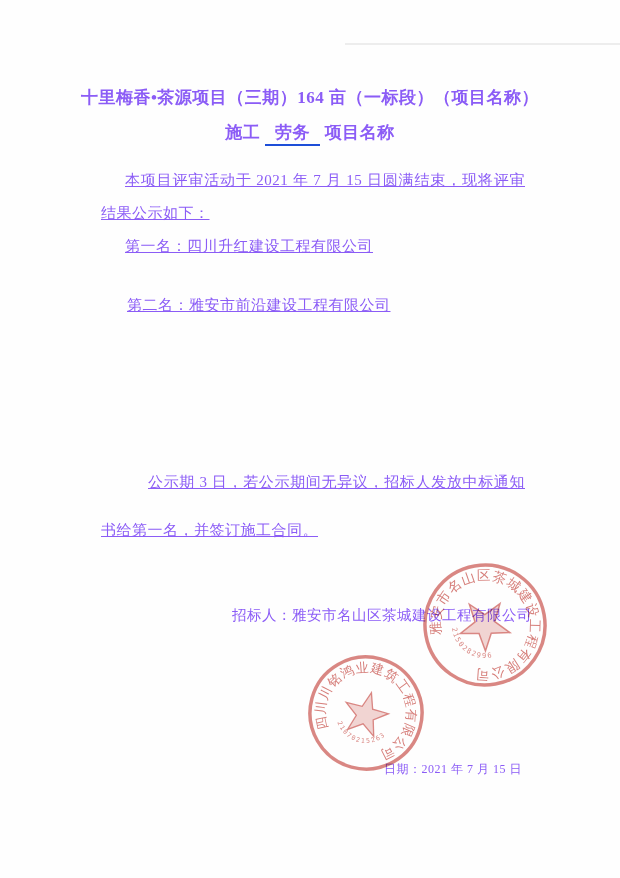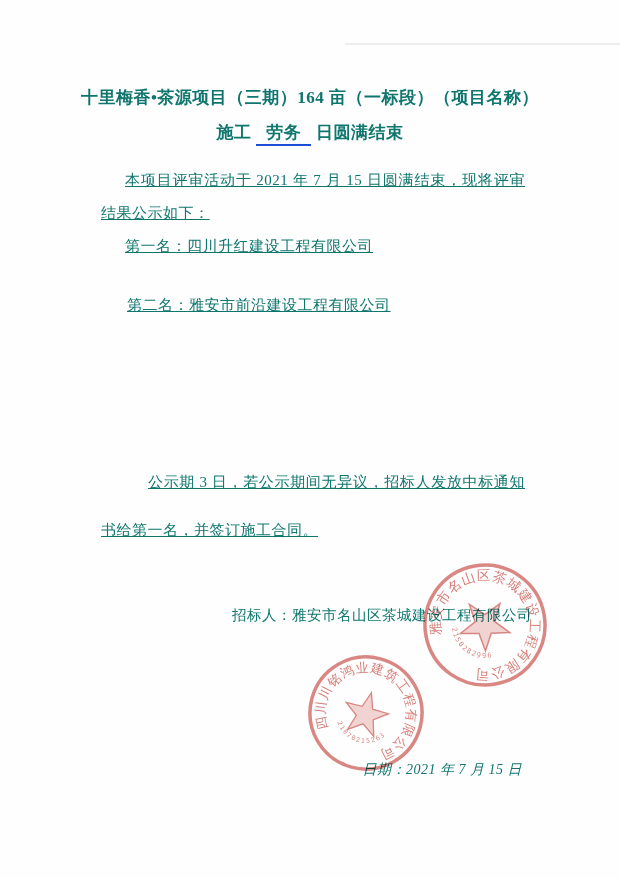--- a/index.html
+++ b/index.html
@@ -1,18 +1,18 @@
 <!DOCTYPE html>
 <html><head>
 <meta charset="utf-8">
 <style>
   html,body { margin:0; padding:0; background:#ffffff; }
   .page {
     position:relative; width:620px; height:878px; overflow:hidden;
-    background:#fefefe; color:#0f766e;
+    background:#fefefe; color:#8b5cf6;
     font-family:"Liberation Serif","DejaVu Serif",serif;
   }
   .artifact-line {
     position:absolute; top:43px; left:345px; width:275px; height:2px;
     background:#ededed;
   }
   .title-line {
     position:absolute; left:0; width:620px; text-align:center;
     font-size:17px; font-weight:700; letter-spacing:0.5px; white-space:nowrap;
   }
@@ -28,21 +28,21 @@
   }
   .para-intro      { top:164px; line-height:33px; text-indent:24px; }
   .para-disqualify { top:350px; line-height:36px; text-indent:28px; }
   .para-notice     { top:458px; line-height:48px; text-indent:47px; }
   .rank-line { position:absolute; white-space:nowrap; }
   .rank-1 { top:237px; left:125px; }
   .rank-2 { top:296px; left:127px; }
   .sig-line { position:absolute; white-space:nowrap; font-size:14.5px; letter-spacing:0.5px; }
   .sig-tenderer { top:606px; right:88px;margin-left:35px; }
   .sig-agency   { top:688px; right:88px; }
-  .sig-date     { top:761px; right:98px; font-size:14px;font-style:italic; }
+  .sig-date     { top:761px; right:98px; font-size:12px; }
   .seal {
     position:absolute; mix-blend-mode:multiply; opacity:0.88; pointer-events:none;
   }
   .seal-tenderer { left:395px; top:535px; }
   .seal-agency   { left:281px; top:628px; }
   .seal circle { fill:none; stroke:#c9524c; stroke-width:3.5; stroke-opacity:0.78; }
   .seal .ring-text { fill:#c9524c; fill-opacity:0.85; letter-spacing:1px; }
   .seal .serial-text { fill:#c9524c; fill-opacity:0.8; font-family:"DejaVu Sans Mono",monospace; letter-spacing:1.5px; }
   .seal .star { fill:#d98782; fill-opacity:0.40; stroke:#c9524c; stroke-opacity:0.75; stroke-width:1.5; }
 </style>
@@ -51,21 +51,21 @@
 
 <div class="page">
 
   <div class="artifact-line"></div>
 
   <div class="title-line l1">十里梅香•茶源项目（三期）164 亩（一标段）（项目名称）</div>
 
   <div class="title-line l2">
     <span>施工</span>
     <span class="title-underline">劳务</span>
-    <span>日圆满结束</span>
+    <span>项目名称</span>
   </div>
 
   <div class="para para-intro body-text">本项目评审活动于 2021 年 7 月 15 日圆满结束，现将评审结果公示如下：</div>
 
   <div class="rank-line rank-2 body-text">第二名：雅安市前沿建设工程有限公司</div>
 
   <div class="rank-line rank-1 body-text">第一名：四川升红建设工程有限公司</div>
 
 
   <div class="para para-notice body-text">公示期 3 日，若公示期间无异议，招标人发放中标通知书给第一名，并签订施工合同。</div>

